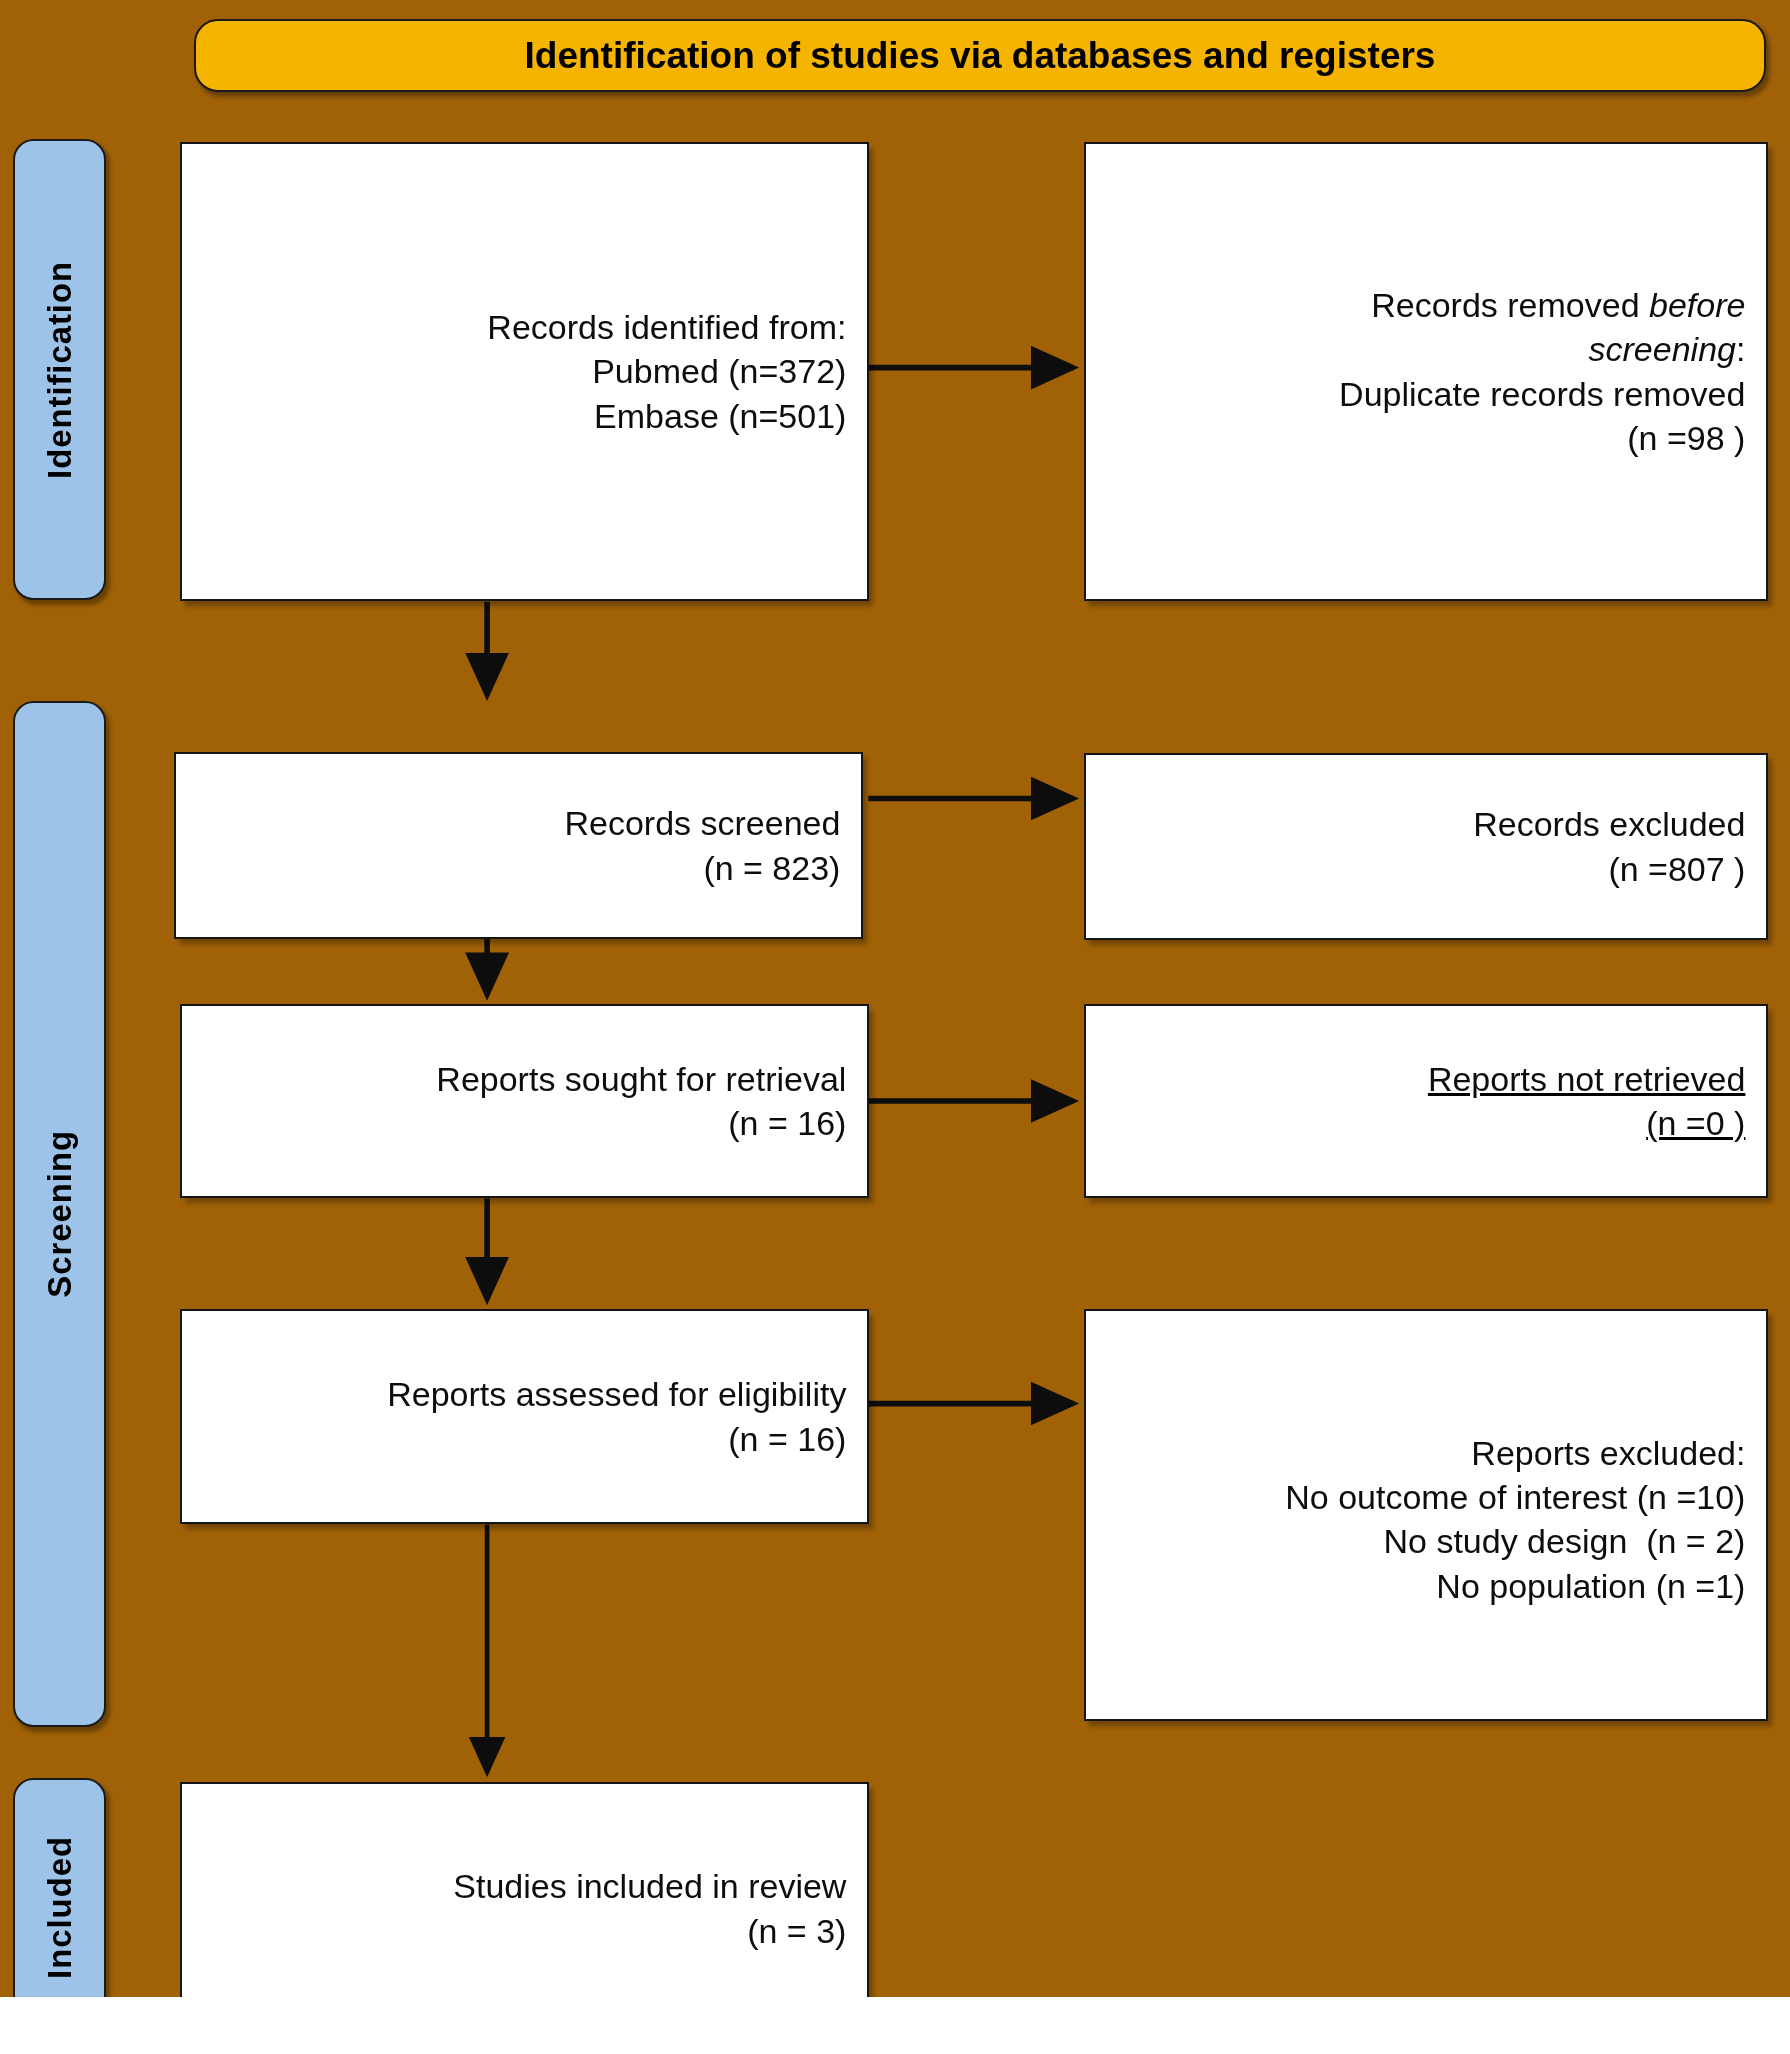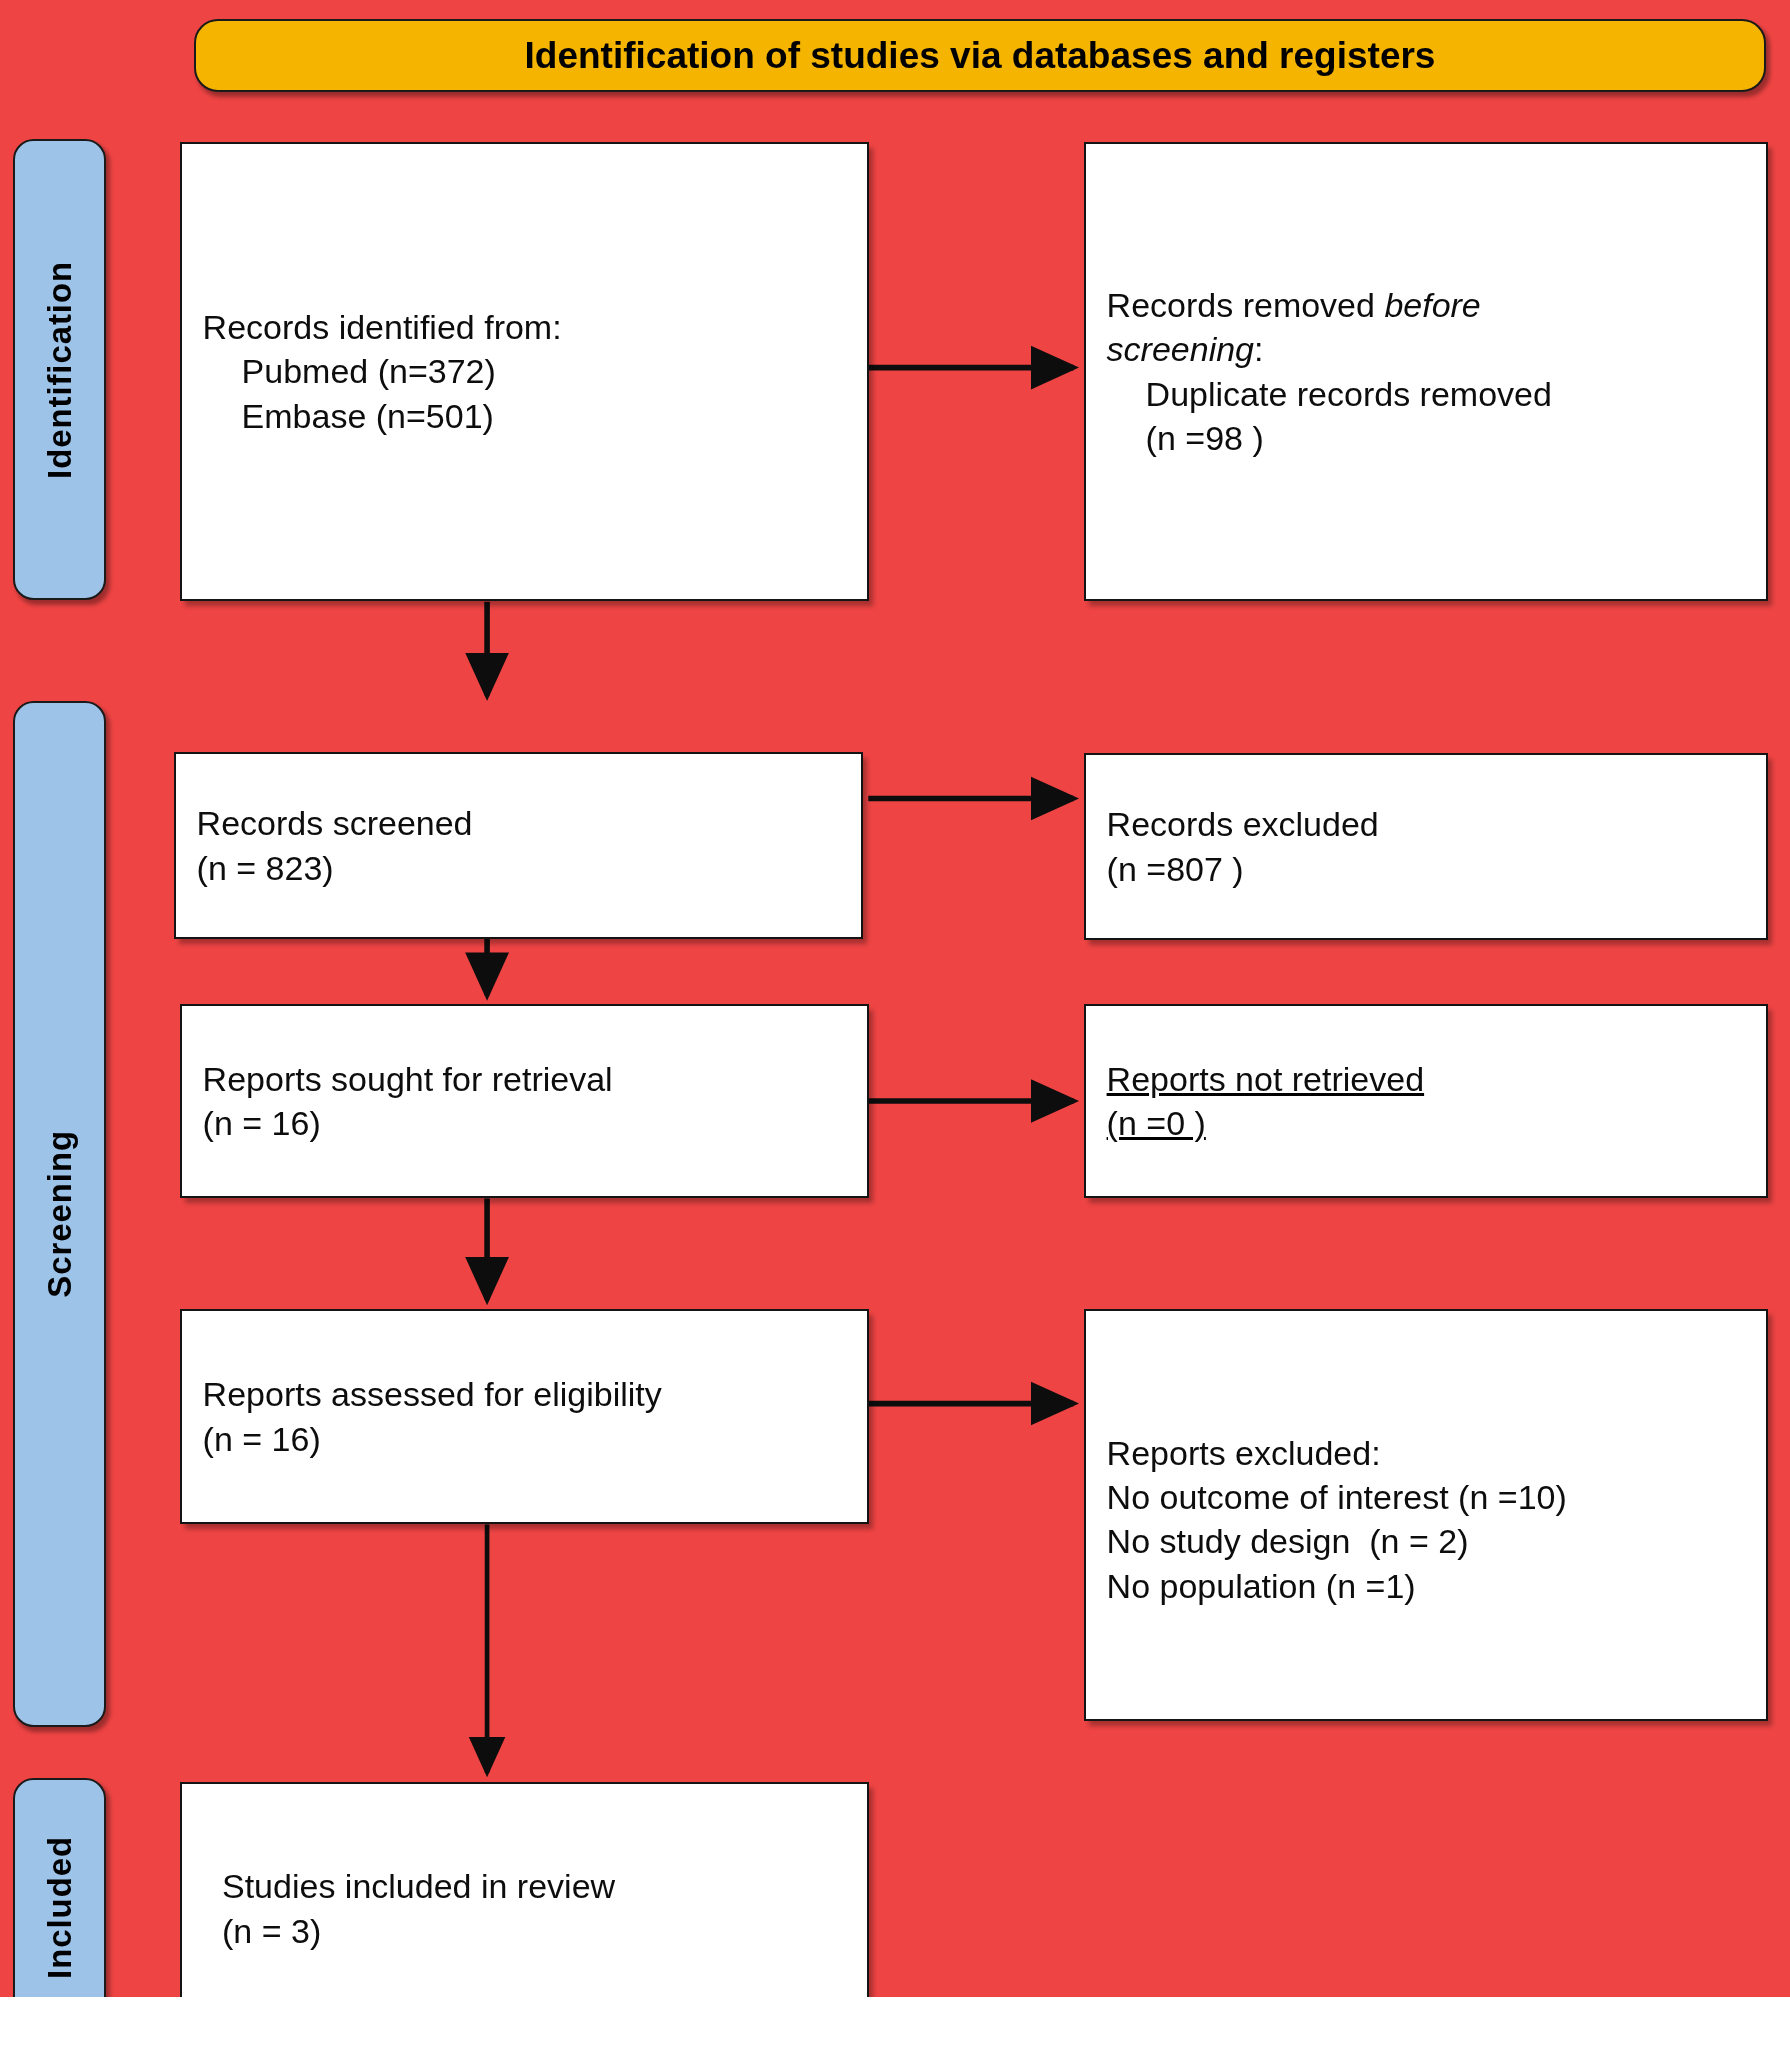--- a/index.html
+++ b/index.html
@@ -9,22 +9,23 @@
     background: #ffffff;
   }
   body {
     font-family: "Liberation Sans", "DejaVu Sans", sans-serif;
   }
 
   #diagram {
     position: relative;
     width: 1790px;
     height: 1997px;
-    background: #ef4444;
+    background: #a16207;
     overflow: hidden;
+    text-align: right;
   }
 
   
   .phase-banner {
     position: absolute;
     box-sizing: border-box;
     background: #F5B400;
     border: 2.8px solid #1a1a1a;
     border-radius: 24px;
     display: flex;

